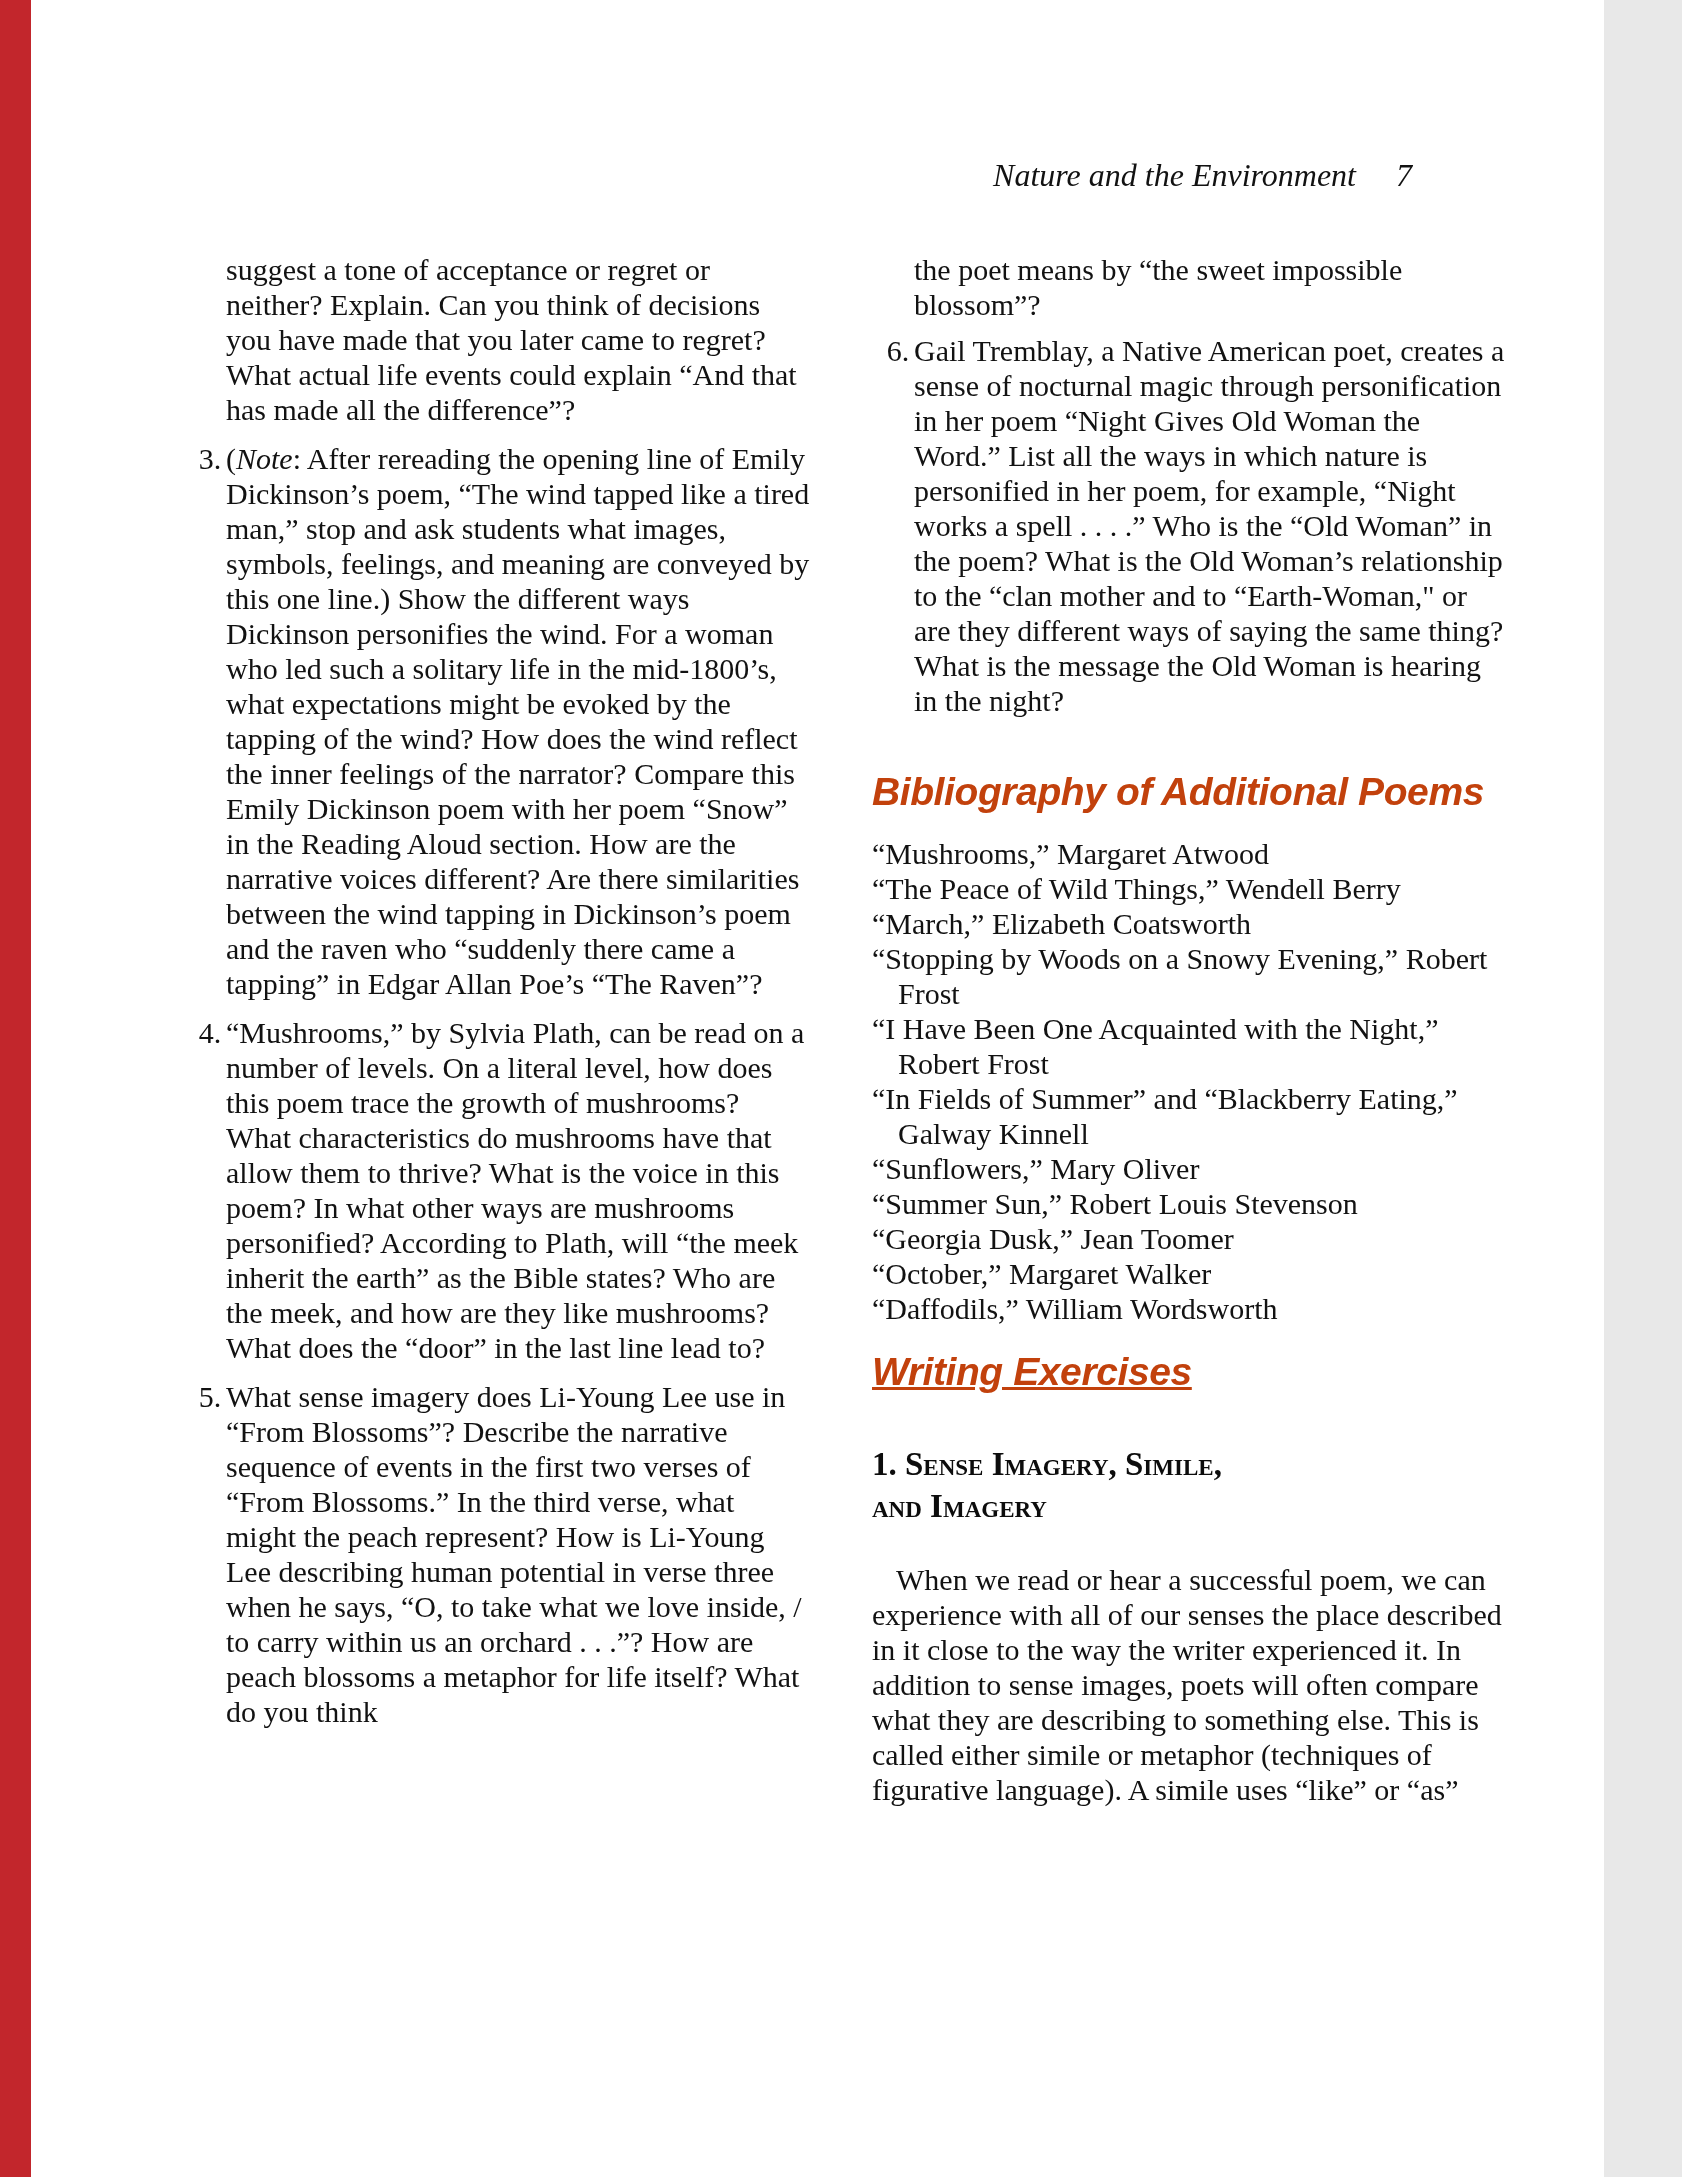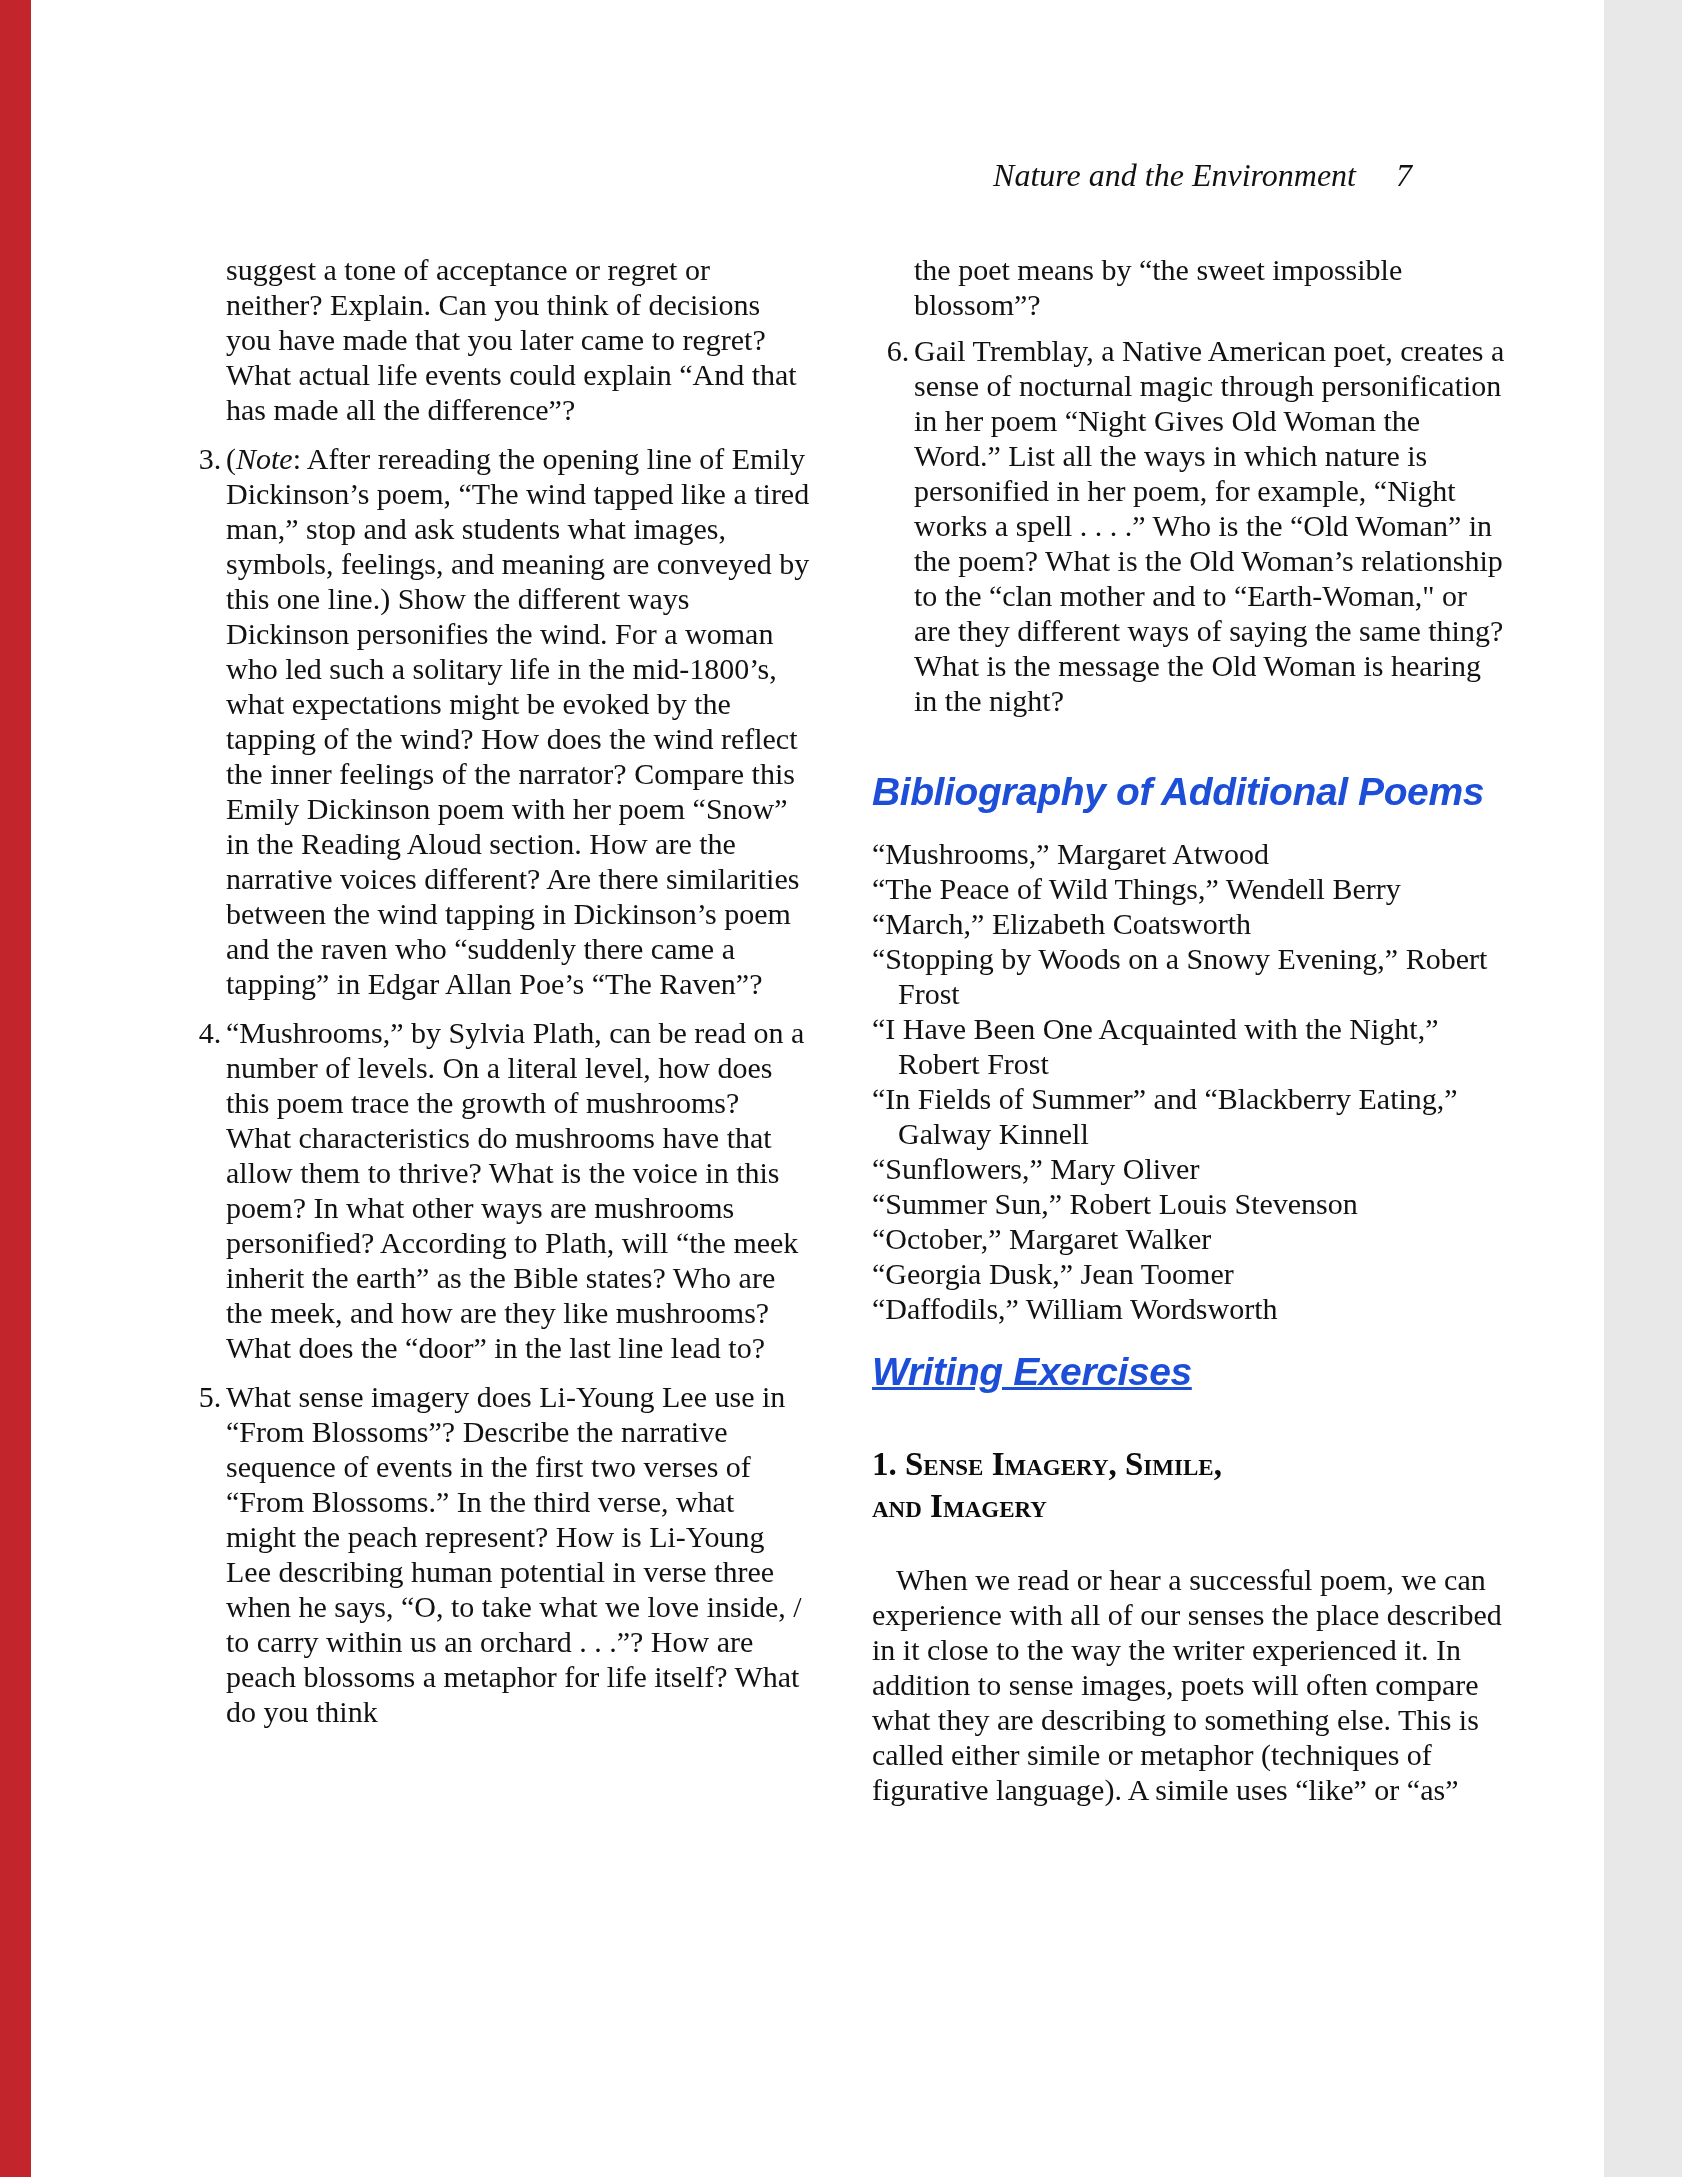--- a/index.html
+++ b/index.html
@@ -24,21 +24,21 @@
   #right-col{left:872px;top:252px;width:636px;}
   .question{position:relative;padding-left:42px;}
   .qnum{position:absolute;left:14.7px;top:0;}
   .cont{padding-left:42px;}
   .mt-item{margin-top:14px;}
   .section-heading{
     font-family:"Liberation Sans", sans-serif;
     font-weight:700;font-style:italic;
     font-size:39px;line-height:43px;
     letter-spacing:-0.4px;
-    color:#1d4ed8;
+    color:#c2410c;
   }
   #bib-heading{margin-top:52px;}
   #bib-list{margin-top:22.5px;}
   .bib-entry{padding-left:26px;text-indent:-26px;}
   #writing-heading{margin-top:24px;text-decoration:underline;}
   #exercise-subhead{
     margin-top:50px;
     font-weight:700;font-variant:small-caps;
     font-size:33px;line-height:42px;
     color:#0c0c0c;
@@ -92,22 +92,22 @@
 
     <div id="bib-list">
       <div class="bib-entry">“Mushrooms,” Margaret Atwood</div>
       <div class="bib-entry">“The Peace of Wild Things,” Wendell Berry</div>
       <div class="bib-entry">“March,” Elizabeth Coatsworth</div>
       <div class="bib-entry">“Stopping by Woods on a Snowy Evening,” Robert Frost</div>
       <div class="bib-entry">“I Have Been One Acquainted with the Night,” Robert Frost</div>
       <div class="bib-entry">“In Fields of Summer” and “Blackberry Eating,” Galway Kinnell</div>
       <div class="bib-entry">“Sunflowers,” Mary Oliver</div>
       <div class="bib-entry">“Summer Sun,” Robert Louis Stevenson</div>
+      <div class="bib-entry">“Georgia Dusk,” Jean Toomer</div>
       <div class="bib-entry">“October,” Margaret Walker</div>
-      <div class="bib-entry">“Georgia Dusk,” Jean Toomer</div>
       <div class="bib-entry">“Daffodils,” William Wordsworth</div>
     </div>
 
     <div id="writing-heading" class="section-heading">Writing Exercises</div>
 
     <div id="exercise-subhead">
       <div>1. Sense Imagery, Simile,</div>
       <div>and Imagery</div>
     </div>
 

